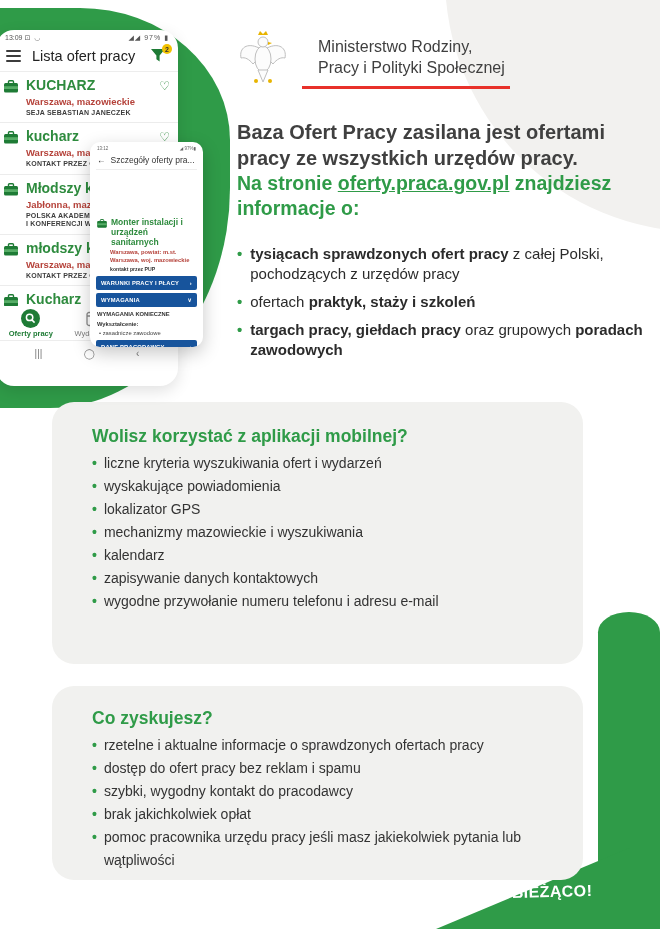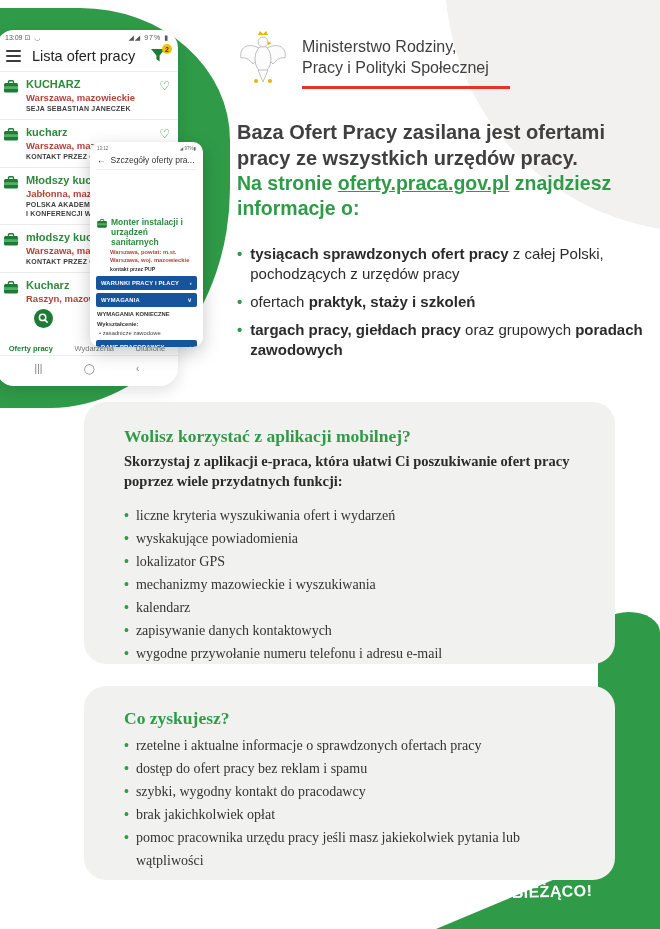--- a/index.html
+++ b/index.html
@@ -12,35 +12,35 @@
   .blob-top-right{position:absolute;left:445px;top:-278px;width:510px;height:510px;
      border-radius:50%;background:#f2f1ef;z-index:0;}
   .blob-strip-right{position:absolute;right:0;top:612px;width:62px;height:317px;
      background:#2f9b48;border-radius:40px 40px 0 0 / 26px 26px 0 0;z-index:1;}
   .blob-wedge{position:absolute;left:380px;top:848px;width:280px;height:81px;background:#2f9b48;
      clip-path:polygon(89% 0,100% 0,100% 100%,20% 100%);z-index:1;}
 
   
   .hero{position:absolute;left:237px;top:28px;width:408px;z-index:2;}
   .ministry{display:flex;align-items:flex-start;gap:13px;}
-  .ministry-text{font-size:16px;line-height:1.3;color:#3f3f3f;padding-top:9px;}
+  .ministry-text{font-size:16px;line-height:1.3;color:#3f3f3f;padding-top:9px;margin-left:16px;}
   .red-rule{width:208px;height:3px;background:#e8312a;margin-top:7px;}
 
   
   .headline{margin:30px 0 0 0;font-size:20px;line-height:1.3;font-weight:700;color:#404040;}
   .intro{margin:0 0 0 0;font-size:19.5px;line-height:1.32;font-weight:600;color:#2f9b48;}
   .intro a{color:#2f9b48;text-decoration:underline;}
   ul.bullets{list-style:none;margin:22px 0 0 0;padding:0;}
   ul.bullets li{display:flex;gap:8px;margin:8px 0;font-size:15px;line-height:1.33;color:#2b2b2b;}
   .dot{color:#2f9b48;font-weight:700;flex:0 0 auto;}
   .seg b{font-weight:700;}
 
   
-  .grey-box{position:absolute;left:84px;width:531px;background:#f1f1ef;border-radius:22px;
-     padding:24px 40px 25px 40px;box-sizing:border-box;z-index:2;font-family:Liberation Serif, serif;}
+  .grey-box{position:absolute;left:52px;width:531px;background:#f1f1ef;border-radius:22px;
+     padding:24px 40px 25px 40px;box-sizing:border-box;z-index:2;}
   .box-app{top:402px;height:262px;}
   .box-benefits{top:686px;height:194px;padding-top:22px;}
   .grey-box h2{margin:0 0 5px 0;font-size:17.5px;color:#2f9b48;font-weight:700;}
   .grey-box p{margin:0 0 13px 0;font-size:14.5px;line-height:1.35;font-weight:600;color:#2b2b2b;}
   ul.box-list{list-style:none;margin:0;padding:0;}
   ul.box-list li{display:flex;gap:7px;font-size:14px;line-height:23px;color:#333;}
 
   
   .badge-text{position:absolute;left:420px;top:884px;width:185px;text-align:center;z-index:2;
      color:#fff;font-size:16px;font-weight:700;letter-spacing:.4px;transform:rotate(-1.5deg);}
@@ -55,26 +55,26 @@
   .hamburger{width:15px;display:flex;flex-direction:column;gap:3px;cursor:pointer;}
   .hamburger i{display:block;height:2px;background:#3c3c3c;border-radius:1px;}
   .p1-title{font-size:14.5px;color:#222;font-weight:500;flex:1;}
   .filter{position:relative;width:18px;height:16px;}
   .filter .fbadge{position:absolute;top:-4px;right:-4px;width:10px;height:10px;border-radius:50%;
      background:#f2c200;color:#333;font-size:7px;font-weight:700;display:flex;align-items:center;justify-content:center;}
   .job-list{height:234px;overflow:hidden;border-top:1px solid #ededed;}
   .job-row{display:flex;align-items:flex-start;padding:6px 8px 5px 8px;border-bottom:1px solid #ececec;}
   .job-ico{flex:0 0 auto;margin:2px 8px 0 0;}
   .job-main{flex:1;min-width:0;}
-  .job-title{font-size:11px;font-weight:700;color:#2e8b3e;line-height:1.12;white-space:pre-line;}
+  .job-title{font-size:14px;font-weight:700;color:#2e8b3e;line-height:1.12;white-space:pre-line;}
   .job-loc{font-size:9.5px;font-weight:700;color:#b5423a;margin-top:2px;}
   .job-emp{font-size:7px;font-weight:700;color:#3d3d3d;margin-top:2px;letter-spacing:.2px;white-space:pre-line;line-height:1.25;}
   .heart{flex:0 0 auto;color:#2e8b3e;font-size:12px;line-height:1;margin-top:2px;cursor:pointer;}
   .tabbar{display:flex;justify-content:space-around;align-items:center;padding:3px 2px 2px 2px;}
-  .tab{display:flex;flex-direction:column;align-items:flex-end;gap:17px;font-size:7.5px;color:#7b7b7b;cursor:pointer;}
+  .tab{display:flex;flex-direction:column;align-items:center;gap:2px;font-size:7.5px;color:#7b7b7b;cursor:pointer;}
   .tab.active{color:#1e7b35;font-weight:700;}
   .tab .ticon{height:18px;display:flex;align-items:center;}
   .tab .heart-grey{color:#9a9a9a;font-size:14px;}
   .p1-nav{display:flex;justify-content:space-around;align-items:center;border-top:1px solid #ededed;
      padding:7px 18px;color:#7a7a7a;font-size:10px;}
 
   
   .phone2{position:absolute;left:90px;top:142px;width:113px;height:205px;background:#fff;
      border-radius:10px;box-shadow:0 6px 18px rgba(0,0,0,.22);z-index:4;overflow:hidden;
      padding:3px 6px;box-sizing:border-box;}
@@ -326,21 +326,20 @@
 
     <div class="p2-nav">
       <span>|||</span>
       <span>◯</span>
       <span>‹</span>
     </div>
   </div>
 
   <div class="grey-box box-app">
     <h2>Wolisz korzystać z aplikacji mobilnej?</h2>
-    <p>Skorzystaj z aplikacji e-praca, która ułatwi Ci poszukiwanie ofert pracy poprzez wiele przydatnych funkcji:</p>
     <ul class="box-list">
       <li>
           <span class="dot">•</span>
           <span>liczne kryteria wyszukiwania ofert i wydarzeń</span>
         </li>
       <li>
           <span class="dot">•</span>
           <span>wyskakujące powiadomienia</span>
         </li>
       <li>

